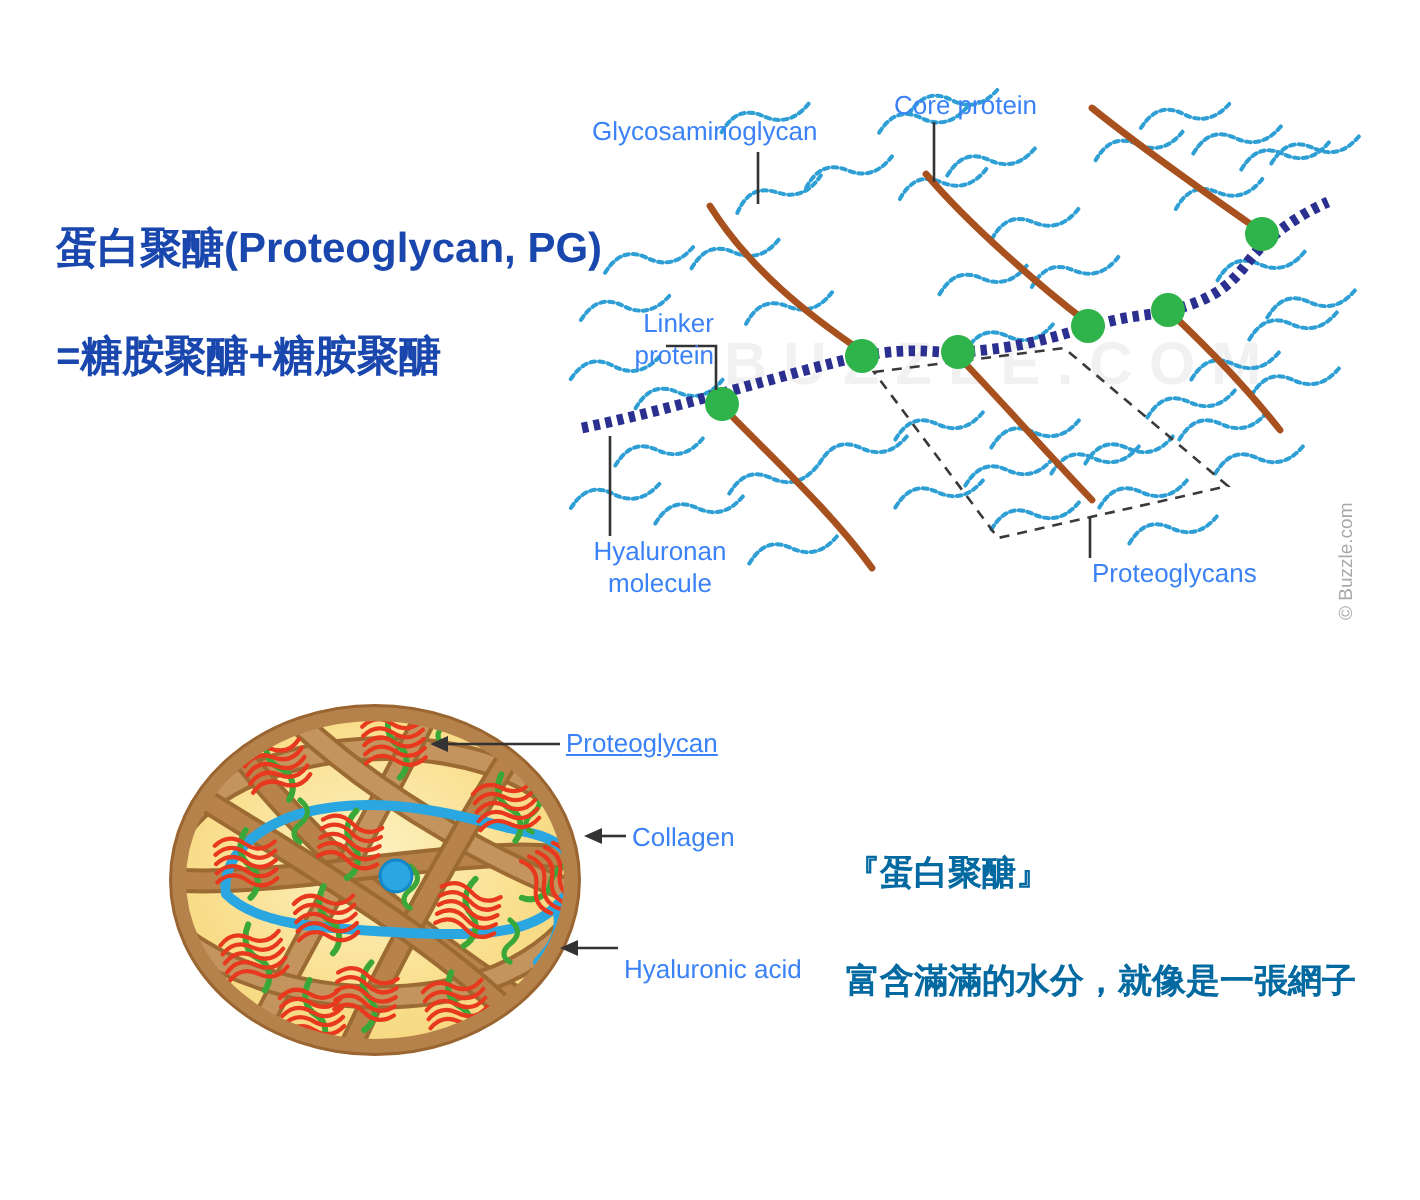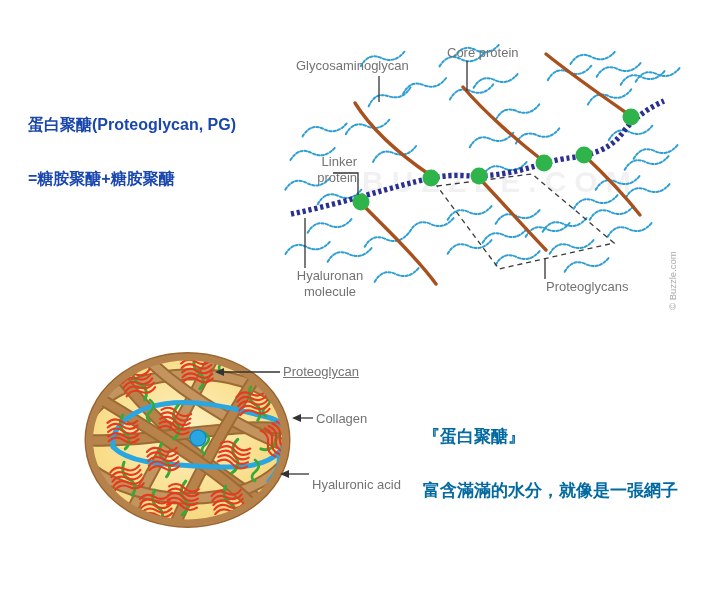--- a/index.html
+++ b/index.html
@@ -1,22 +1,22 @@
 <!DOCTYPE html>
 <html><head>
 <meta charset="utf-8">
 <style>
   html,body{margin:0;padding:0;background:#fff;}
   #canvas{position:relative;width:710px;height:600px;background:#fff;overflow:hidden;
           font-family:"Liberation Sans",sans-serif;}
   #art{position:absolute;left:0;top:0;}
   .note{position:absolute;font-weight:bold;white-space:pre-line;}
-  #note-top{left:28px;top:84px;font-size:16px;line-height:27px;}
+  #note-top{left:28px;top:84px;font-size:21px;line-height:27px;}
   #note-bottom{left:423px;top:396px;font-size:17px;line-height:27px;}
-  .lbl{position:absolute;font-size:13px;color:#737373;white-space:pre-line;line-height:16px;}
+  .lbl{position:absolute;font-size:13px;color:#3b82f6;white-space:pre-line;line-height:16px;}
   #lbl-glyco{left:296px;top:58px;}
   #lbl-core{left:447px;top:45px;}
   #lbl-linker{left:293px;top:154px;width:64px;text-align:right;}
   #lbl-hyaluronan{left:284px;top:268px;width:92px;text-align:center;}
   #lbl-pg{left:511px;top:279px;margin-left:35px;}
   #lbl-cap-pg{left:283px;top:364px;text-decoration:underline;}
   #lbl-cap-col{left:316px;top:411px;}
   #lbl-cap-ha{left:312px;top:467px;margin-top:10px;}
 </style>
 </head>

